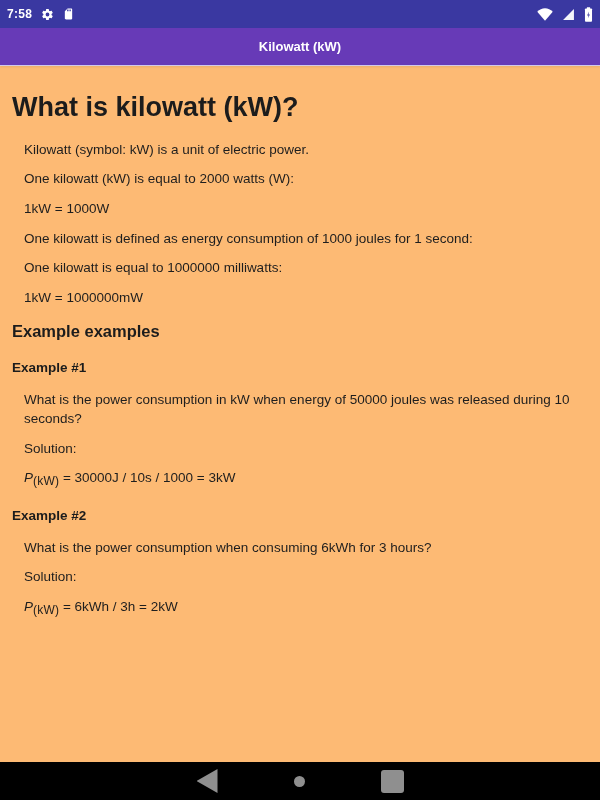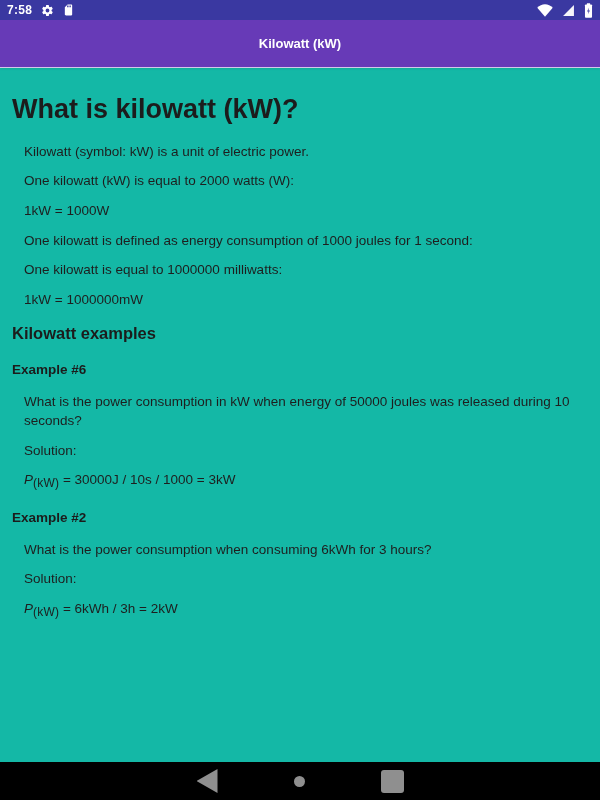--- a/index.html
+++ b/index.html
@@ -7,41 +7,41 @@
   body {
     width: 600px; height: 800px; overflow: hidden;
     background: #ffffff;
     font-family: "Liberation Sans", sans-serif;
     color: #1e1e1e;
     position: relative;
   }
 
   
   .status-bar {
-    height: 20px; background: #3a38a1;
+    height: 28px; background: #3a38a1;
     display: flex; align-items: center;
     padding: 0 7px; gap: 9px;
     color: #ffffff;
   }
   .status-time { font-size: 12px; font-weight: bold; letter-spacing: .3px; }
   .status-icon { display: inline-flex; align-items: center; }
   .status-spacer { flex: 1; }
 
   
   .app-bar {
-    height: 47px; background: #673ab7;
+    height: 37px; background: #673ab7;
     display: flex; align-items: center; justify-content: center;
     box-shadow: 0 1px 0 #d3c9ea, 0 2px 2px rgba(0,0,0,0.08);
     position: relative; z-index: 2;
   }
   .app-bar-title { color: #ffffff; font-size: 13px; font-weight: bold; }
 
   
   .content {
-    height: 711px; padding: 0 12px; overflow: hidden; background: #14b8a6;
+    height: 711px; padding: 0 12px; overflow: hidden; background: #fdba74;
   }
   .content h1 {
     font-size: 27px; font-weight: bold; color: #1c1c1c;
     margin: 27px 0 16px; line-height: 1.18;
   }
   .content h2 {
     font-size: 16.5px; font-weight: bold; color: #1c1c1c;
     margin: 14px 0 16px; line-height: 1.3;
   }
   .content h3 {
@@ -109,23 +109,23 @@
 <div class="content">
   <h1>What is kilowatt (kW)?</h1>
   <p>Kilowatt (symbol: kW) is a unit of electric power.</p>
 
   <p>One kilowatt (kW) is equal to 2000 watts (W):</p>
   <p>1kW = 1000W</p>
   <p>One kilowatt is defined as energy consumption of 1000 joules for 1 second:</p>
   <p>One kilowatt is equal to 1000000 milliwatts:</p>
   <p>1kW = 1000000mW</p>
 
-  <h2>Kilowatt examples</h2>
+  <h2>Example examples</h2>
 
-  <h3>Example #6</h3>
+  <h3>Example #1</h3>
   <p>What is the power consumption in kW when energy of 50000 joules was released during 10 seconds?</p>
   <p>Solution:</p>
   <p><span class="formula-var">P</span><span class="formula-sub">(kW)</span><span> = 30000J / 10s / 1000 = 3kW</span></p>
 
   <h3>Example #2</h3>
   <p>What is the power consumption when consuming 6kWh for 3 hours?</p>
   <p>Solution:</p>
   <p><span class="formula-var">P</span><span class="formula-sub">(kW)</span><span> = 6kWh / 3h = 2kW</span></p>
 </div>
 

